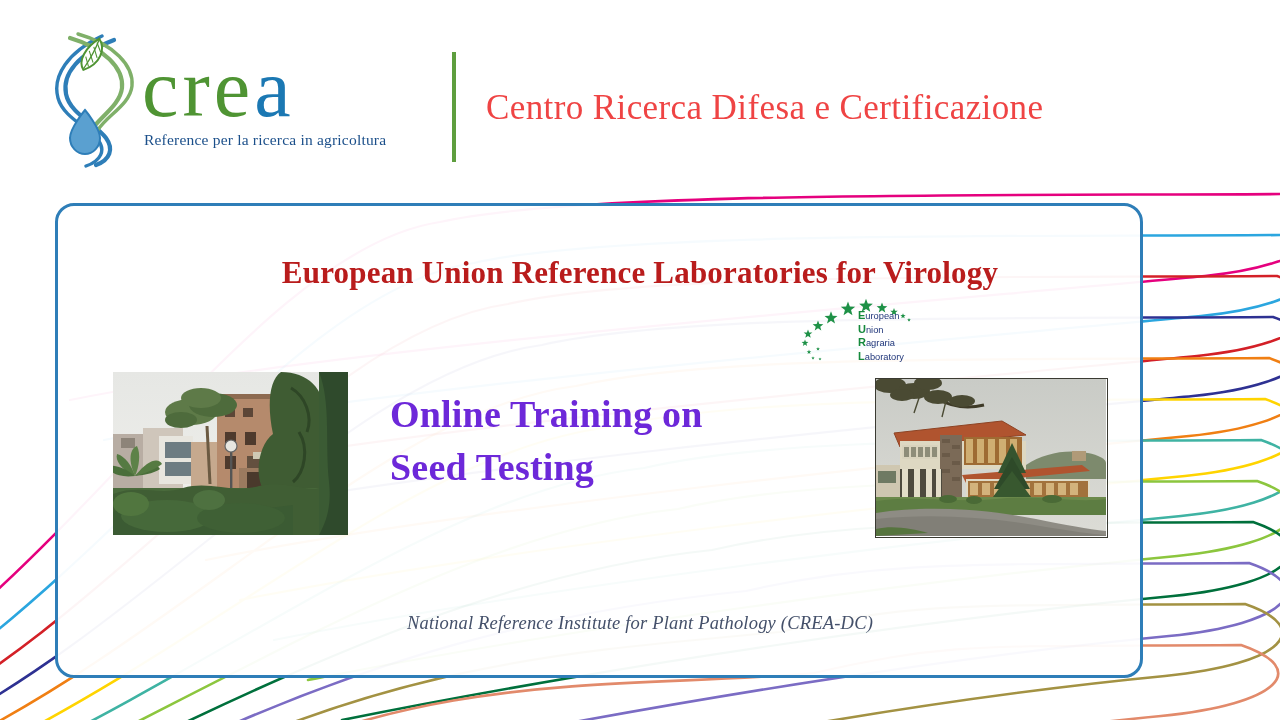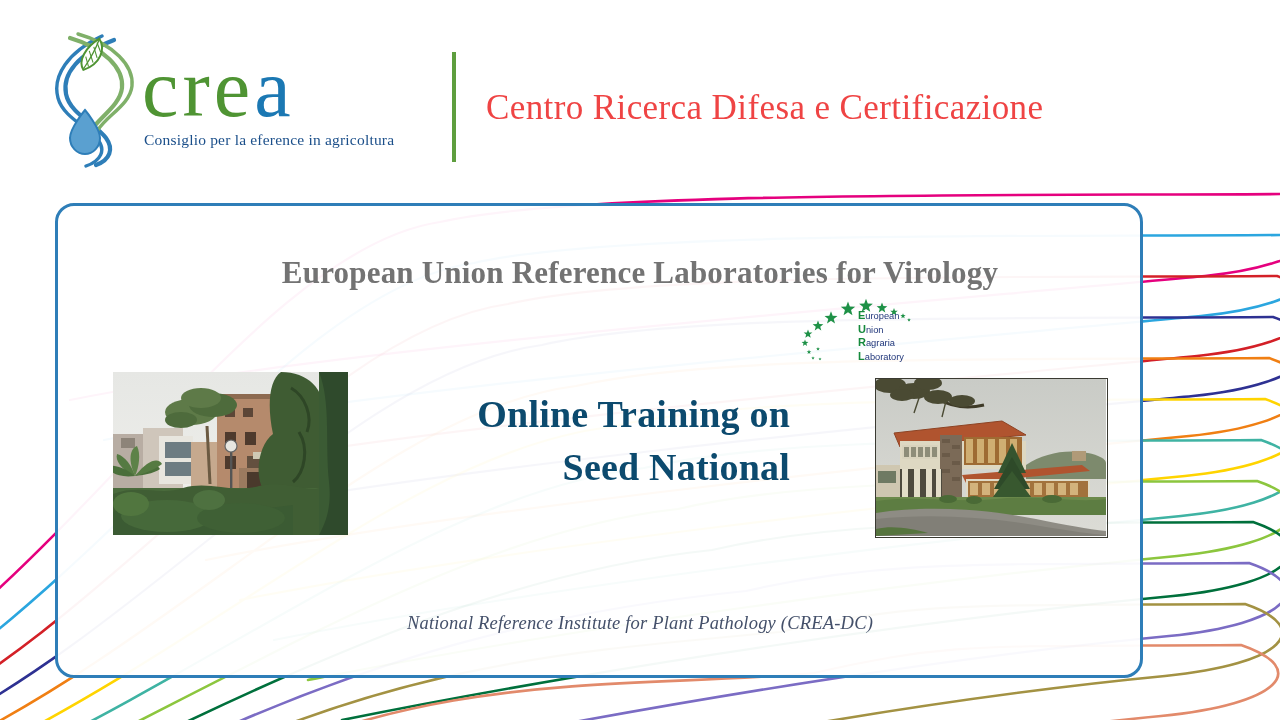--- a/index.html
+++ b/index.html
@@ -38,35 +38,35 @@
 
   
   .panel{
     position:absolute;left:55px;top:203px;width:1088px;height:475px;
     border:3px solid #2E7EB8;border-radius:19px;box-sizing:border-box;
     background:rgba(255,255,255,0.80);
   }
 
   .eurl-title{
     position:absolute;left:0;right:0;top:255px;text-align:center;
-    color:#737373;font-family:"Liberation Serif",serif;
+    color:#b91c1c;font-family:"Liberation Serif",serif;
     font-size:31px;font-weight:bold;letter-spacing:.2px;
   }
 
   
   .eurl-logo{position:absolute;left:798px;top:296px;width:118px;height:72px;}
   .eurl-logo svg{position:absolute;top:0;left:0;}
   .eurl-words{position:absolute;left:28px;top:13px;line-height:12.6px;}
   .eurl-line{font-family:"Liberation Sans",sans-serif;font-size:9.3px;color:#20367A;white-space:nowrap;margin-left:32px;}
   .eurl-line b{color:#158A3C;font-size:11px;font-weight:bold;}
 
   
   .training-title{
-    position:absolute;left:390px;top:388px;width:400px;text-align:right;
-    color:#0c4a6e;font-family:"Liberation Serif",serif;
+    position:absolute;left:390px;top:388px;width:400px;text-align:left;
+    color:#6d28d9;font-family:"Liberation Serif",serif;
     font-size:38px;font-weight:bold;line-height:53px;letter-spacing:.2px;
   }
 
   
   .photo{position:absolute;overflow:hidden;}
   .photo-left{left:113px;top:372px;width:235px;height:163px;}
   .photo-right{left:875px;top:378px;width:233px;height:160px;border:1.5px solid #3a3a32;box-sizing:border-box;}
   .photo svg{display:block;}
 
   
@@ -143,21 +143,21 @@
         <path d="M41 82 C41 82 26 100 26 110 C26 119 33 126 41 126 C49 126 56 119 56 110 C56 100 41 82 41 82 Z" fill="#5AA0D0" stroke="#2E7EB8" stroke-width="2"></path>
       </svg>
 
       <div class="crea-word">
         <div class="crea-word-text">
           <span class="crea-c">c</span><span class="crea-r">r</span><span class="crea-e">e</span><span class="crea-a">a</span>
         </div>
       </div>
 
       <div class="crea-sub">
-        <div>Consiglio per la eference in agricoltura</div>
+        <div>Reference per la ricerca in agricoltura</div>
       </div>
     </div>
 
     <div class="crea-divider"></div>
 
     <div class="centro-title">Centro Ricerca Difesa e Certificazione</div>
   </div>
 
   <div class="panel"></div>
 
@@ -193,21 +193,21 @@
         <b>R</b><span>agraria</span>
       </div>
       <div class="eurl-line">
         <b>L</b><span>aboratory</span>
       </div>
     </div>
   </div>
 
   <div class="training-title">
     <div>Online Training on</div>
-    <div>Seed National</div>
+    <div>Seed Testing</div>
   </div>
 
   <div class="photo photo-left">
     <svg width="235" height="163" viewBox="0 0 235 163">
       <defs>
         <linearGradient id="skyL" x1="0" y1="0" x2="0" y2="1">
           <stop offset="0" stop-color="#e6e7e4"></stop>
             <stop offset="1" stop-color="#f0f0ec"></stop>
         </linearGradient>
       </defs>

